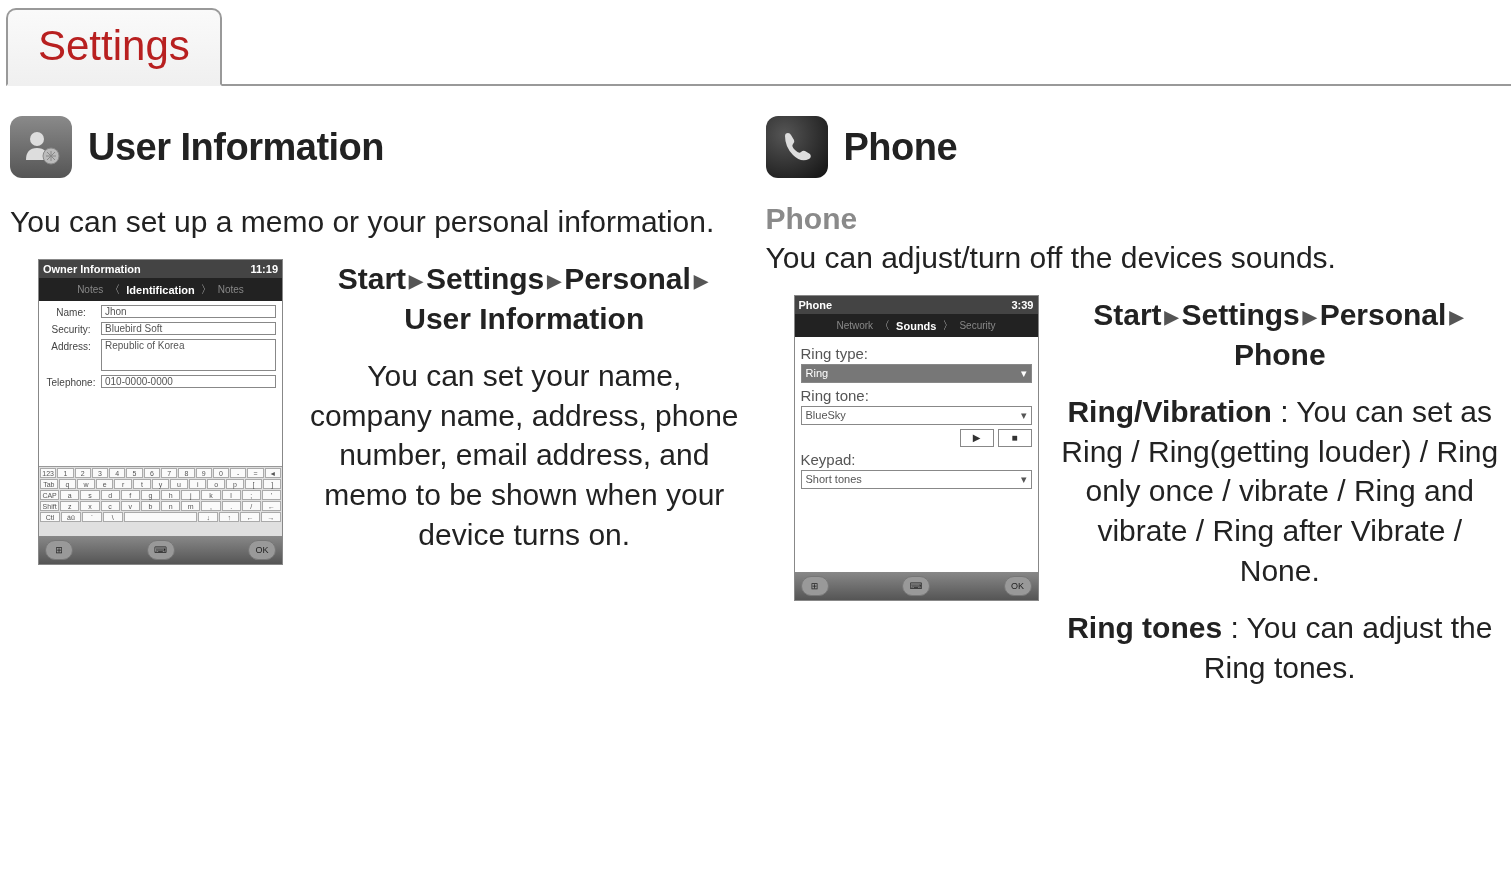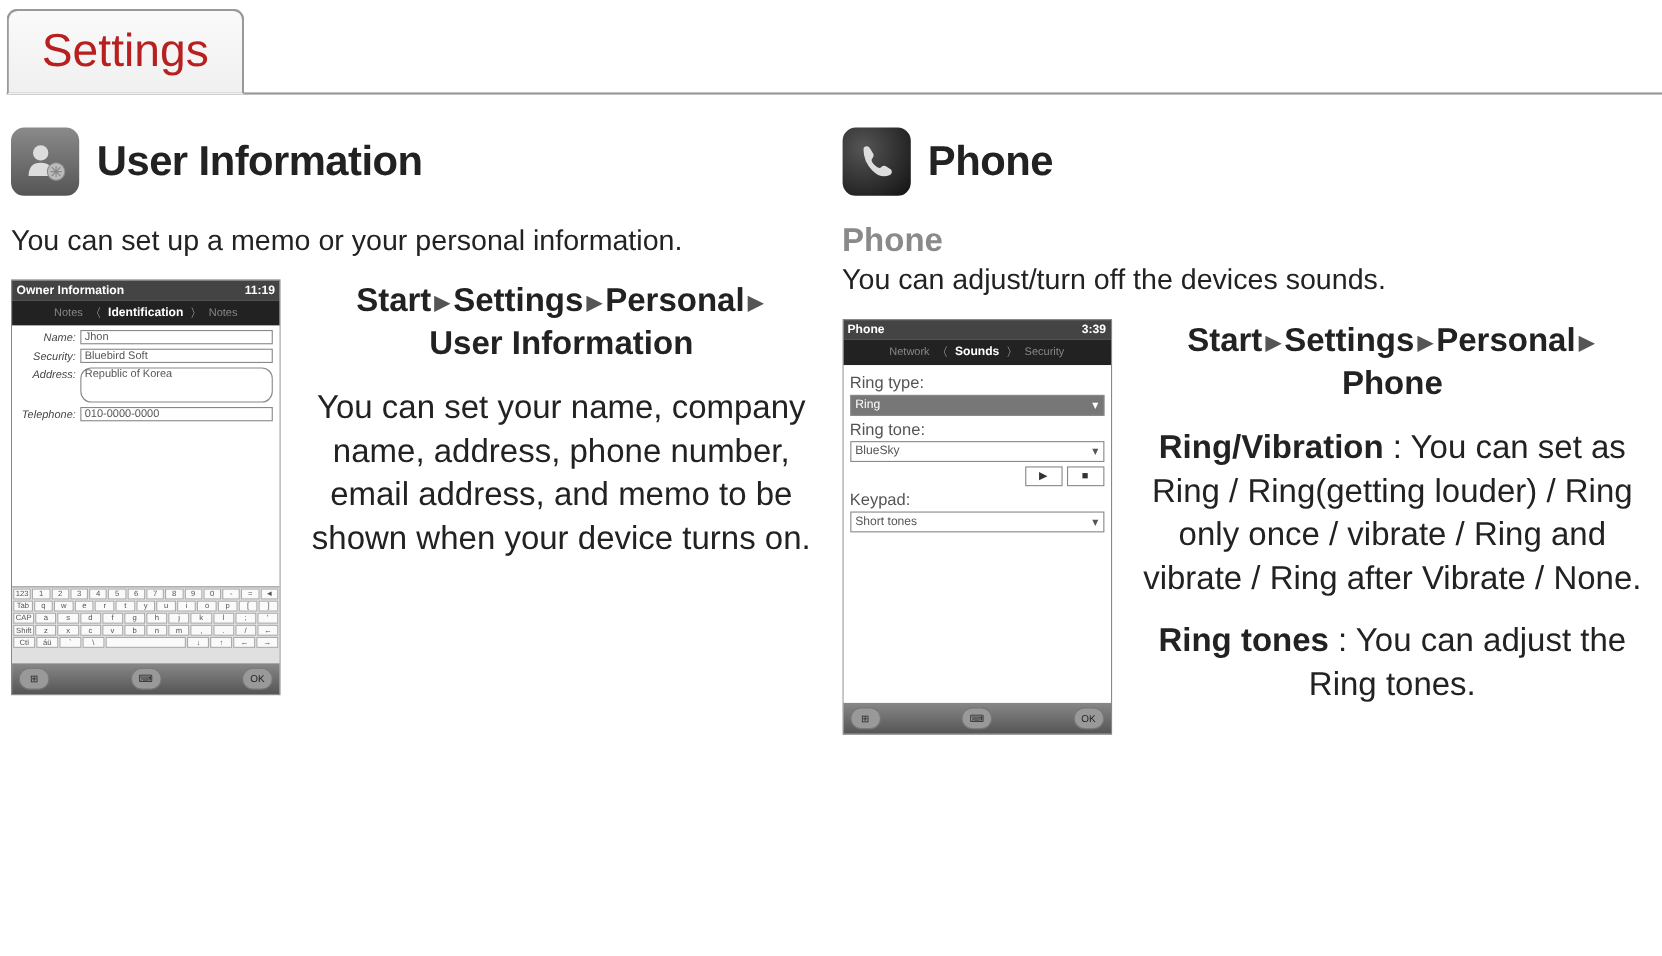--- a/index.html
+++ b/index.html
@@ -60,46 +60,47 @@
       background: radial-gradient(circle at 30% 30%, #555, #111);
     }
     .section-title {
       font-size: 38px;
       font-weight: 700;
       color: #222;
       font-family: "Arial Black", Arial, sans-serif;
       letter-spacing: -0.5px;
     }
     .intro {
-      font-size: 26px;
+      font-size: 30px;
       color: #222;
       margin-bottom: 18px;
       line-height: 1.3;
     }
     .subhead {
       font-size: 30px;
       color: #8a8a8a;
       font-weight: 700;
       margin-bottom: 2px;
     }
     .detail-row {
       display: flex;
       gap: 20px;
       margin-top: 6px;
     }
     .screenshot {
       width: 245px;
-      height: 378px;
+      height: 306px;
       background: #f8f8f8;
       border: 1px solid #888;
       flex-shrink: 0;
       font-size: 10px;
       color: #333;
       display: flex;
       flex-direction: column;
+      margin-left: 28px;
     }
     .screenshot .titlebar {
       background: #444;
       color: #fff;
       font-size: 11px;
       padding: 3px 4px;
       font-weight: bold;
       display: flex;
       justify-content: space-between;
     }
@@ -122,35 +123,34 @@
       background: #fff;
     }
     .screenshot .field {
       display: flex;
       gap: 4px;
       margin-bottom: 4px;
       align-items: flex-start;
     }
     .screenshot .flabel {
       width: 52px;
-      text-align: right;
+      text-align: center;
       font-size: 10px;
       color: #444;
       padding-top: 2px;
-      font-style: italic;
     }
     .screenshot .finput {
       flex: 1;
       border: 1px solid #888;
       font-size: 10px;
       padding: 0 3px;
       color: #555;
       background: #fff;
     }
-    .screenshot .finput.tall { height: 32px; border-radius: 10px; }
+    .screenshot .finput.tall { height: 32px; }
     .screenshot .kbd {
       height: 70px;
       background: #e0e0e0;
       border-top: 1px solid #999;
       font-size: 7px;
       color:#555;
       padding:1px;
     }
     .screenshot .kbd .krow{
       display:flex; gap:1px; margin-bottom:1px;

